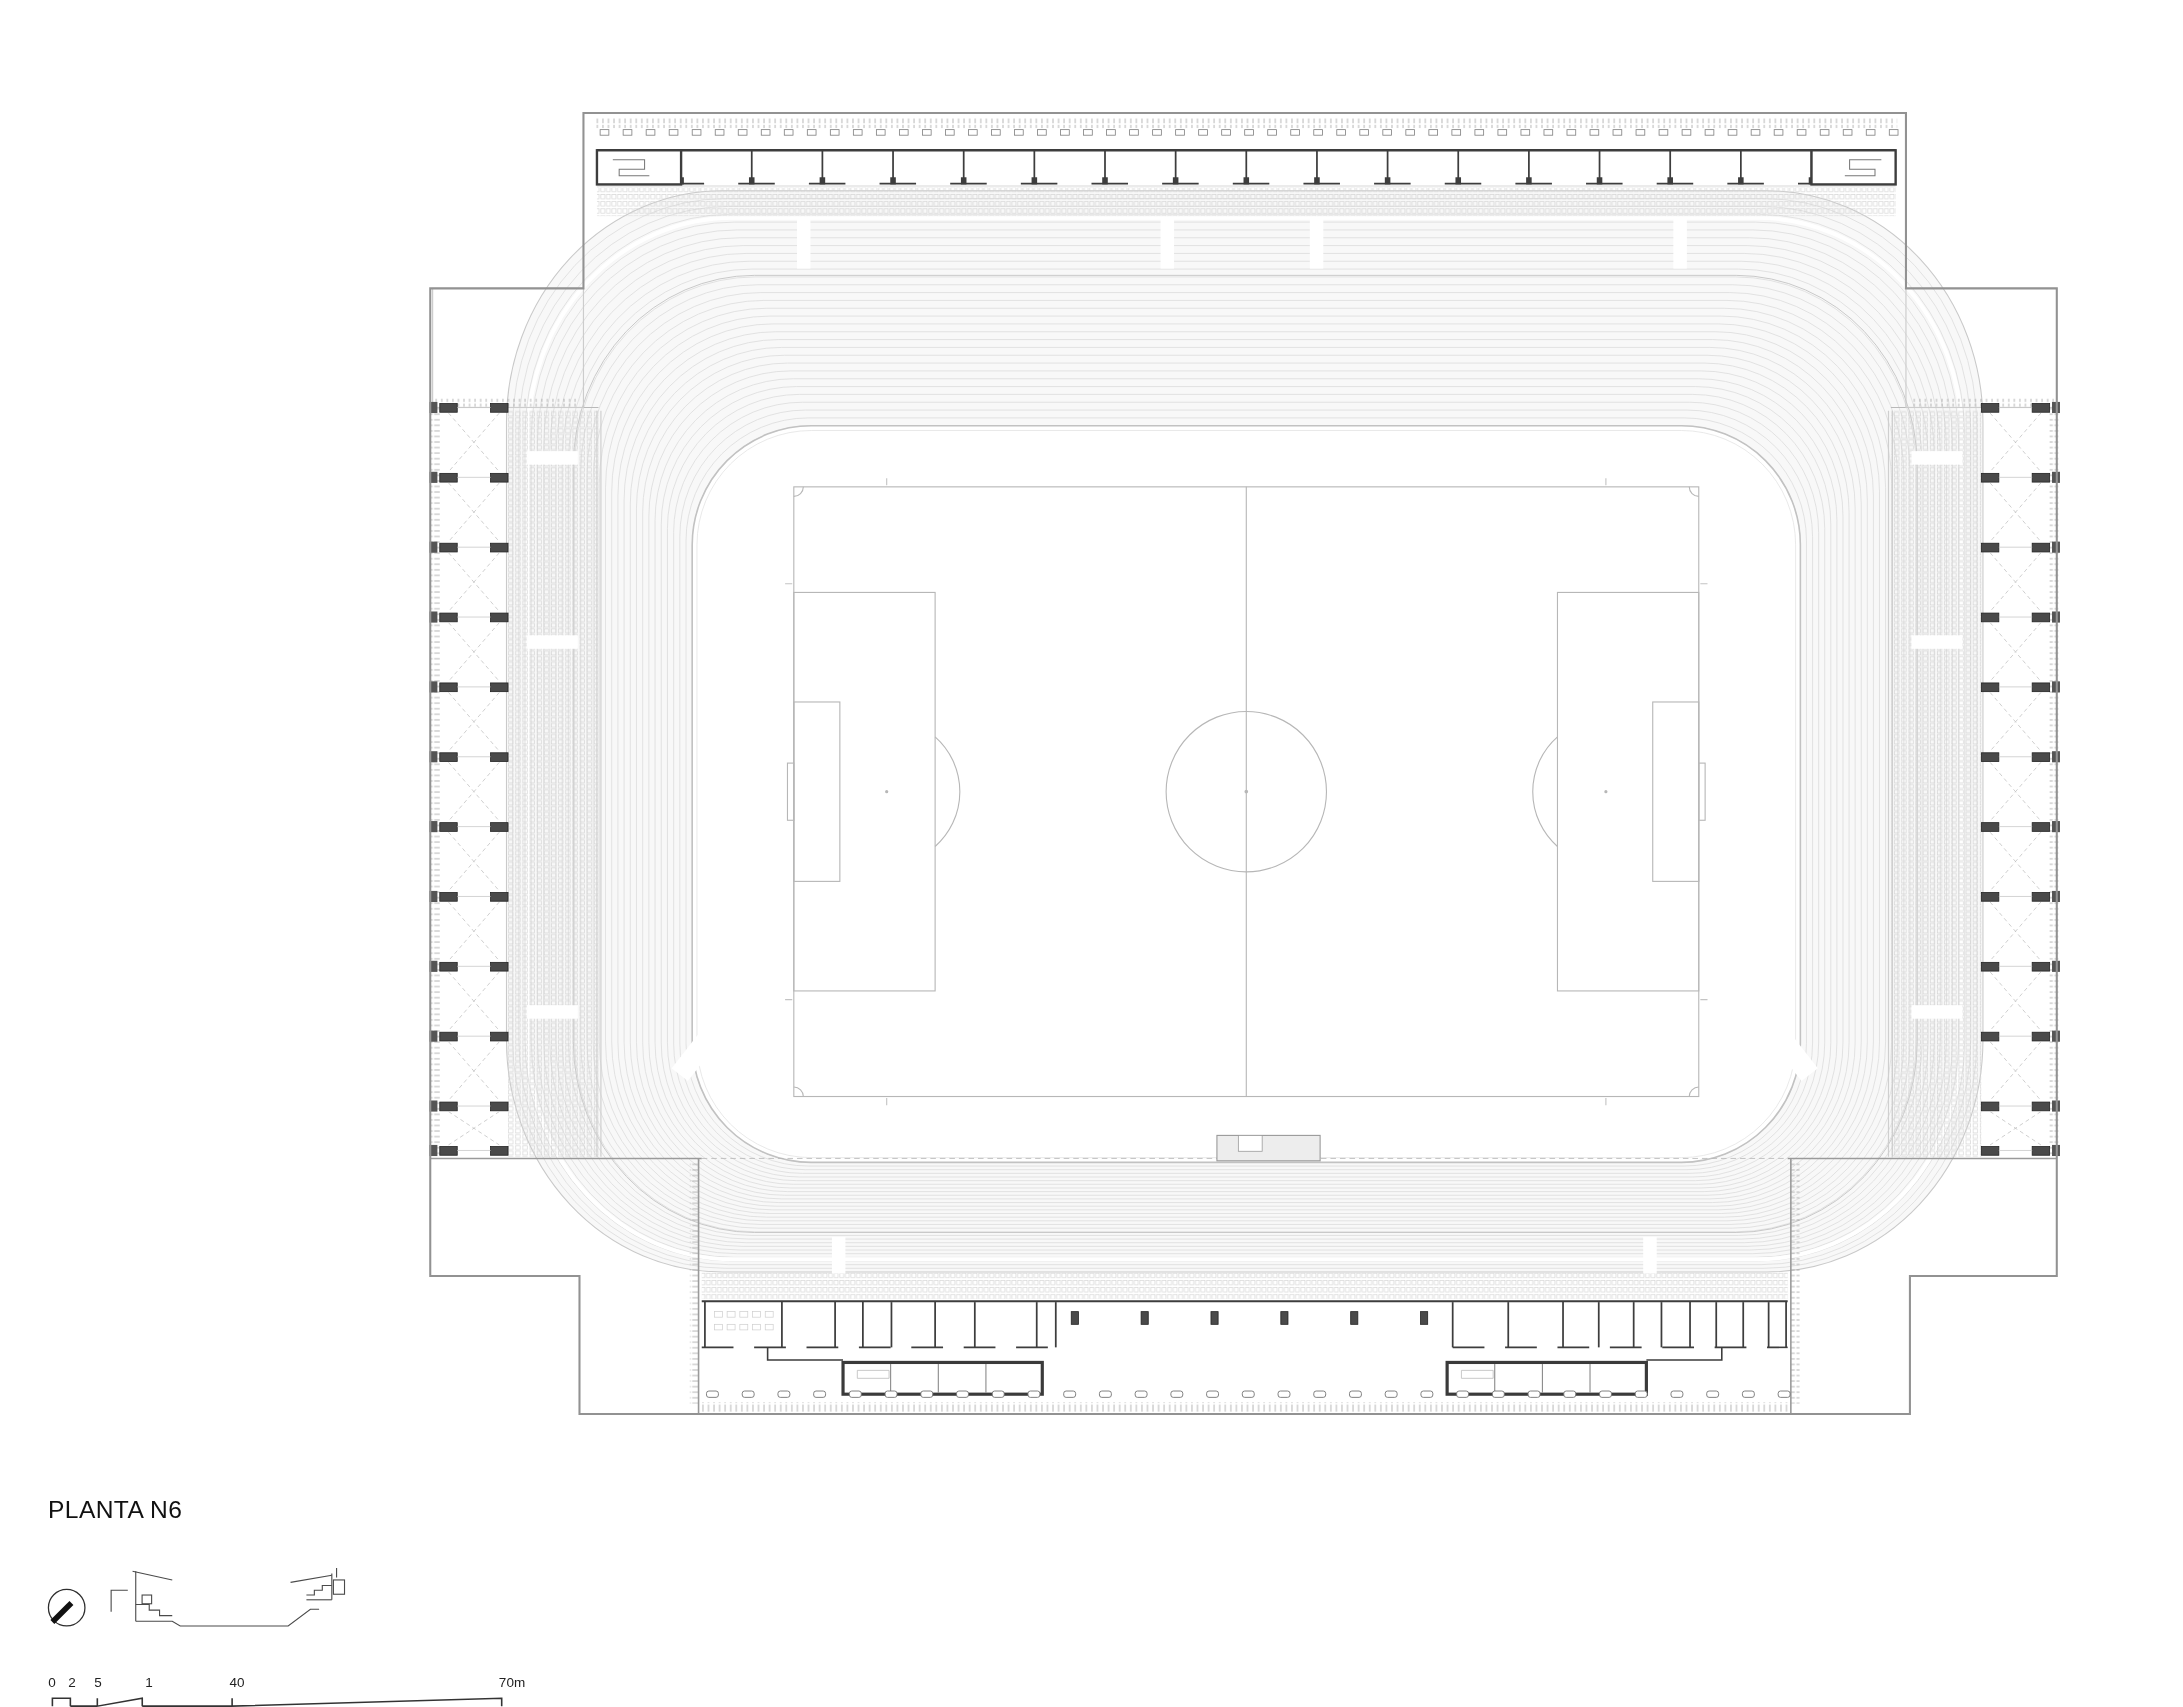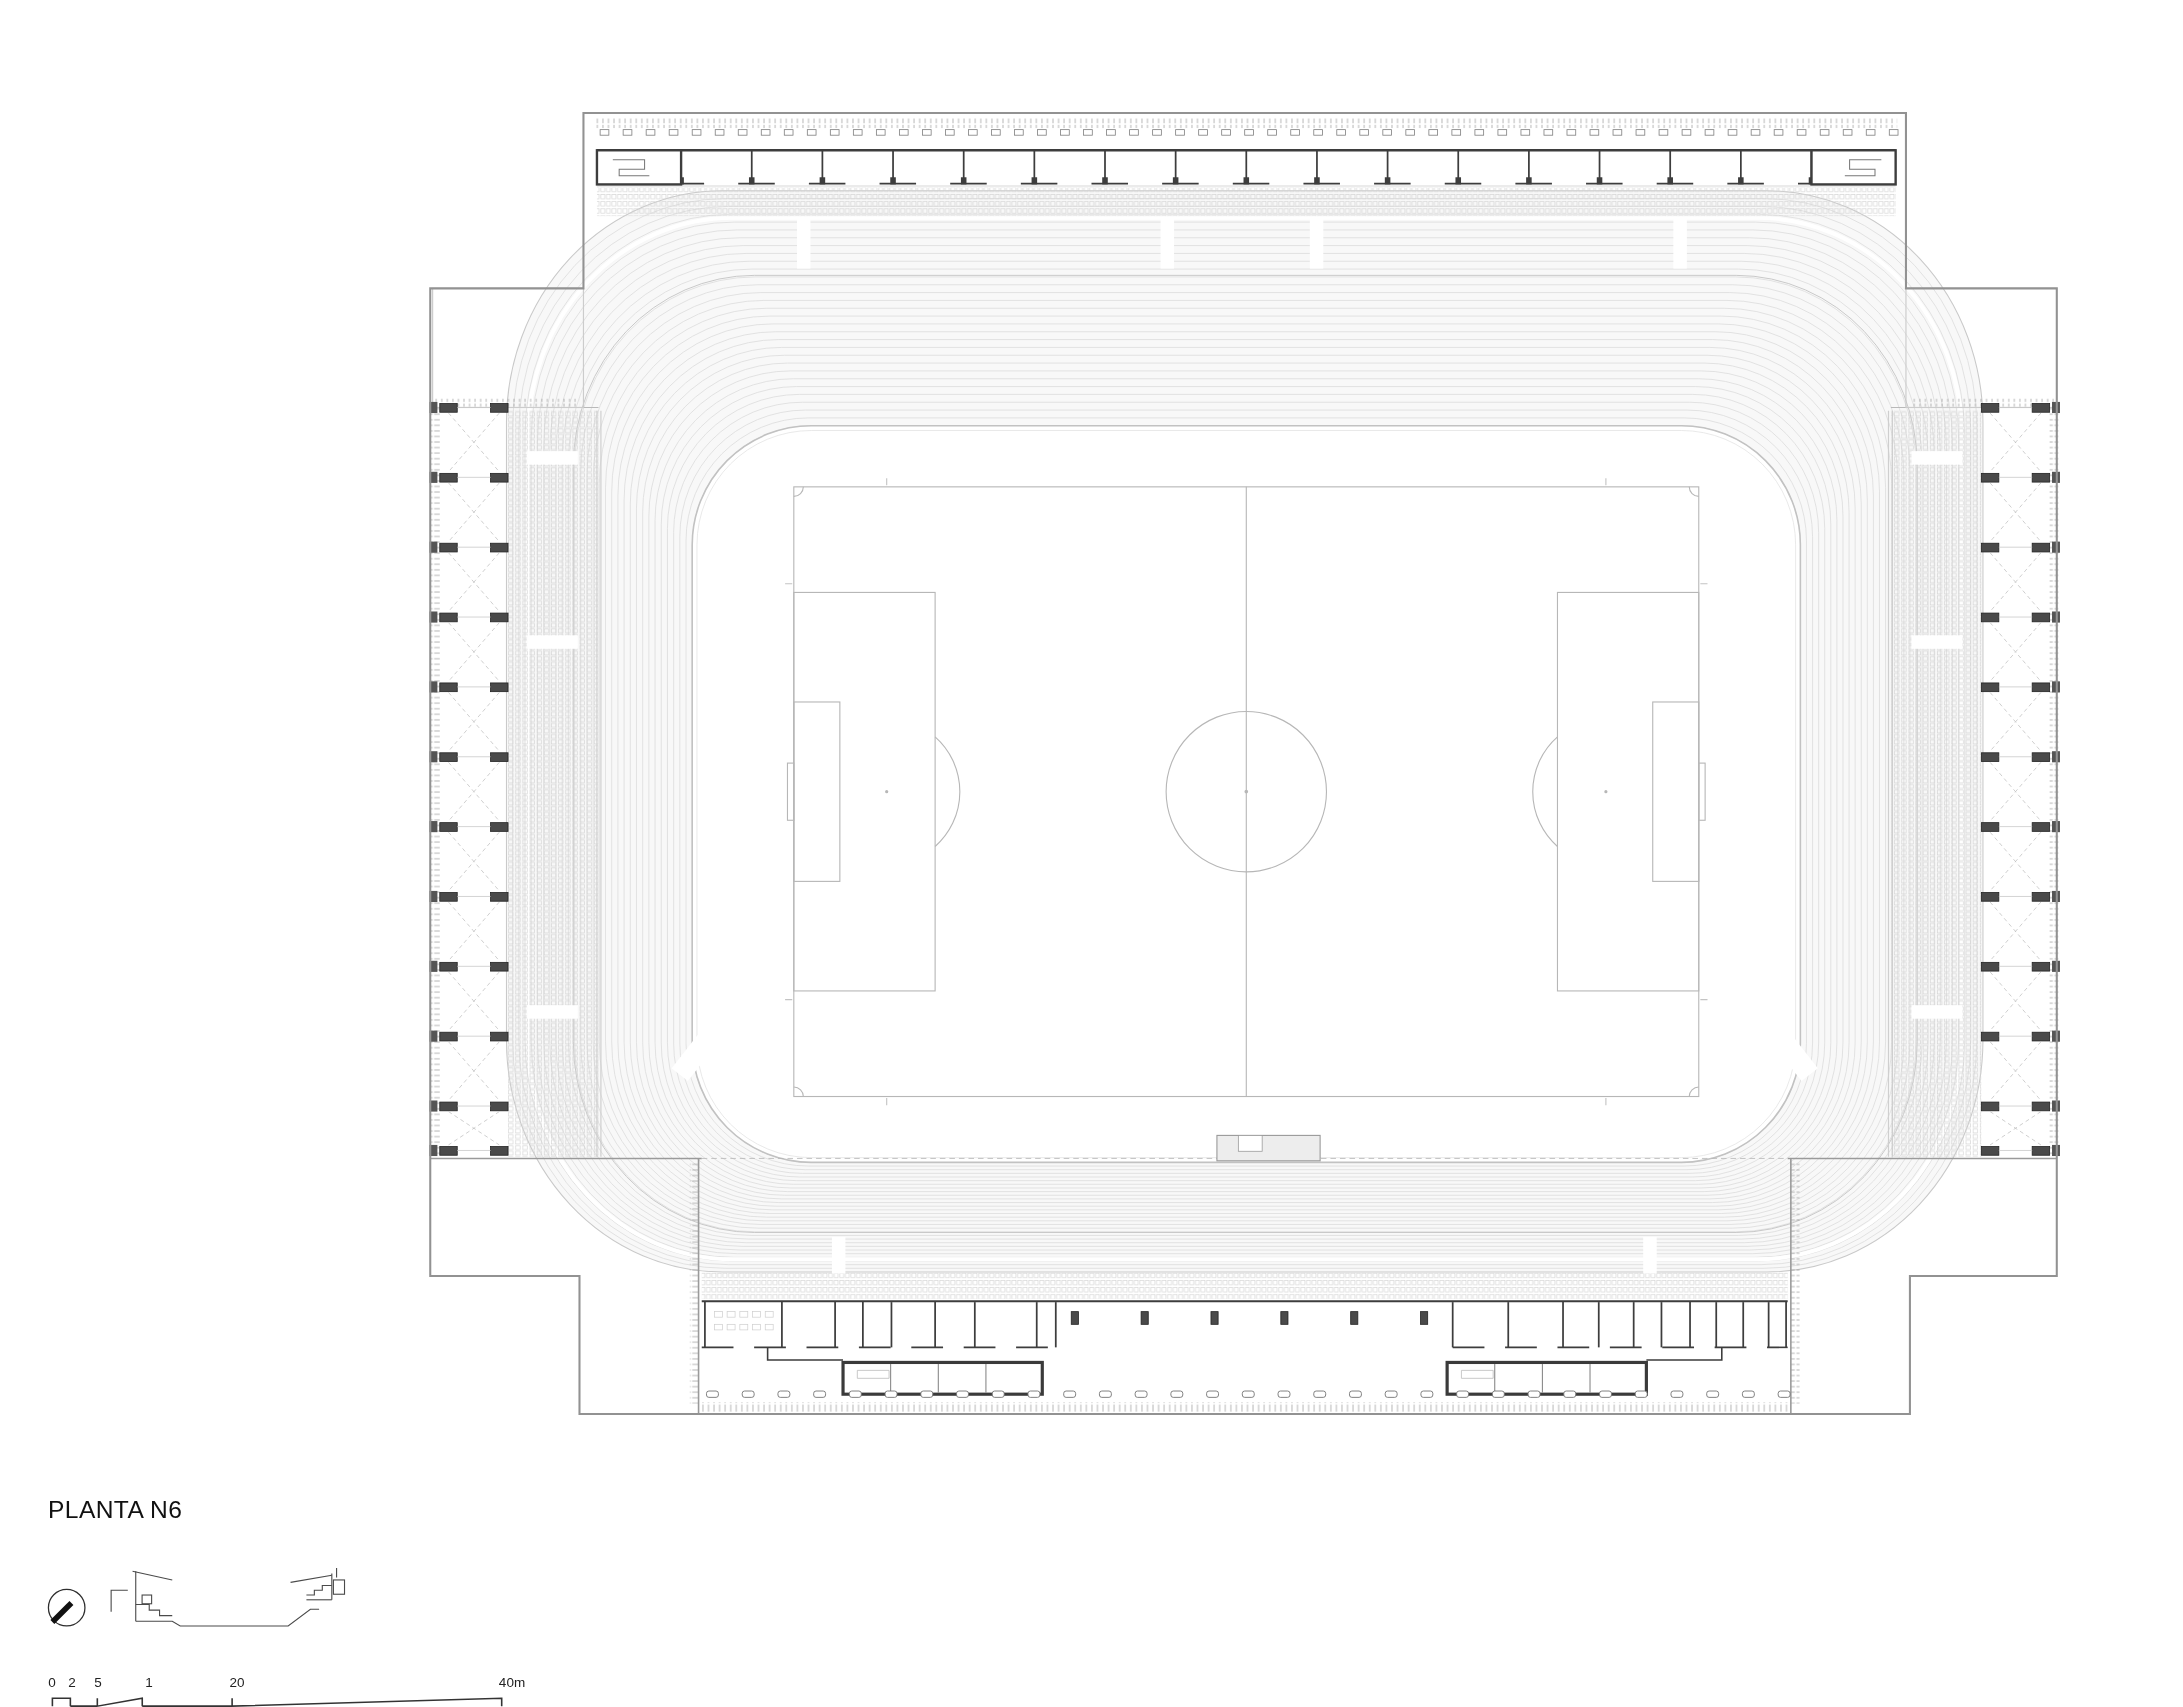--- a/index.html
+++ b/index.html
@@ -500,18 +500,18 @@
   <path id="scalebar-line" fill="none" stroke="#333333" stroke-width="2" d="M66,2149 L66,2139 L88.64,2139 L88.64,2149 M88.64,2149 L122.6,2149 L122.6,2139 M122.6,2139 L122.6,2149 L179.2,2139 L179.2,2149 M179.2,2149 L292.4,2149 L292.4,2139 M292.4,2139 L292.4,2149 L632,2139 L632,2149"></path>
 </svg>
 
 <div class="title">PLANTA N6</div>
 
 <div>
   <span class="scale-label" style="left:52px">0</span>
   <span class="scale-label" style="left:72px">2</span>
   <span class="scale-label" style="left:98px">5</span>
   <span class="scale-label" style="left:149px">1</span>
-  <span class="scale-label" style="left:237px">20</span>
-  <span class="scale-label" style="left:512px">40m</span>
+  <span class="scale-label" style="left:237px">40</span>
+  <span class="scale-label" style="left:512px">70m</span>
 </div>
 
 </div>
 
 
 </body></html>

